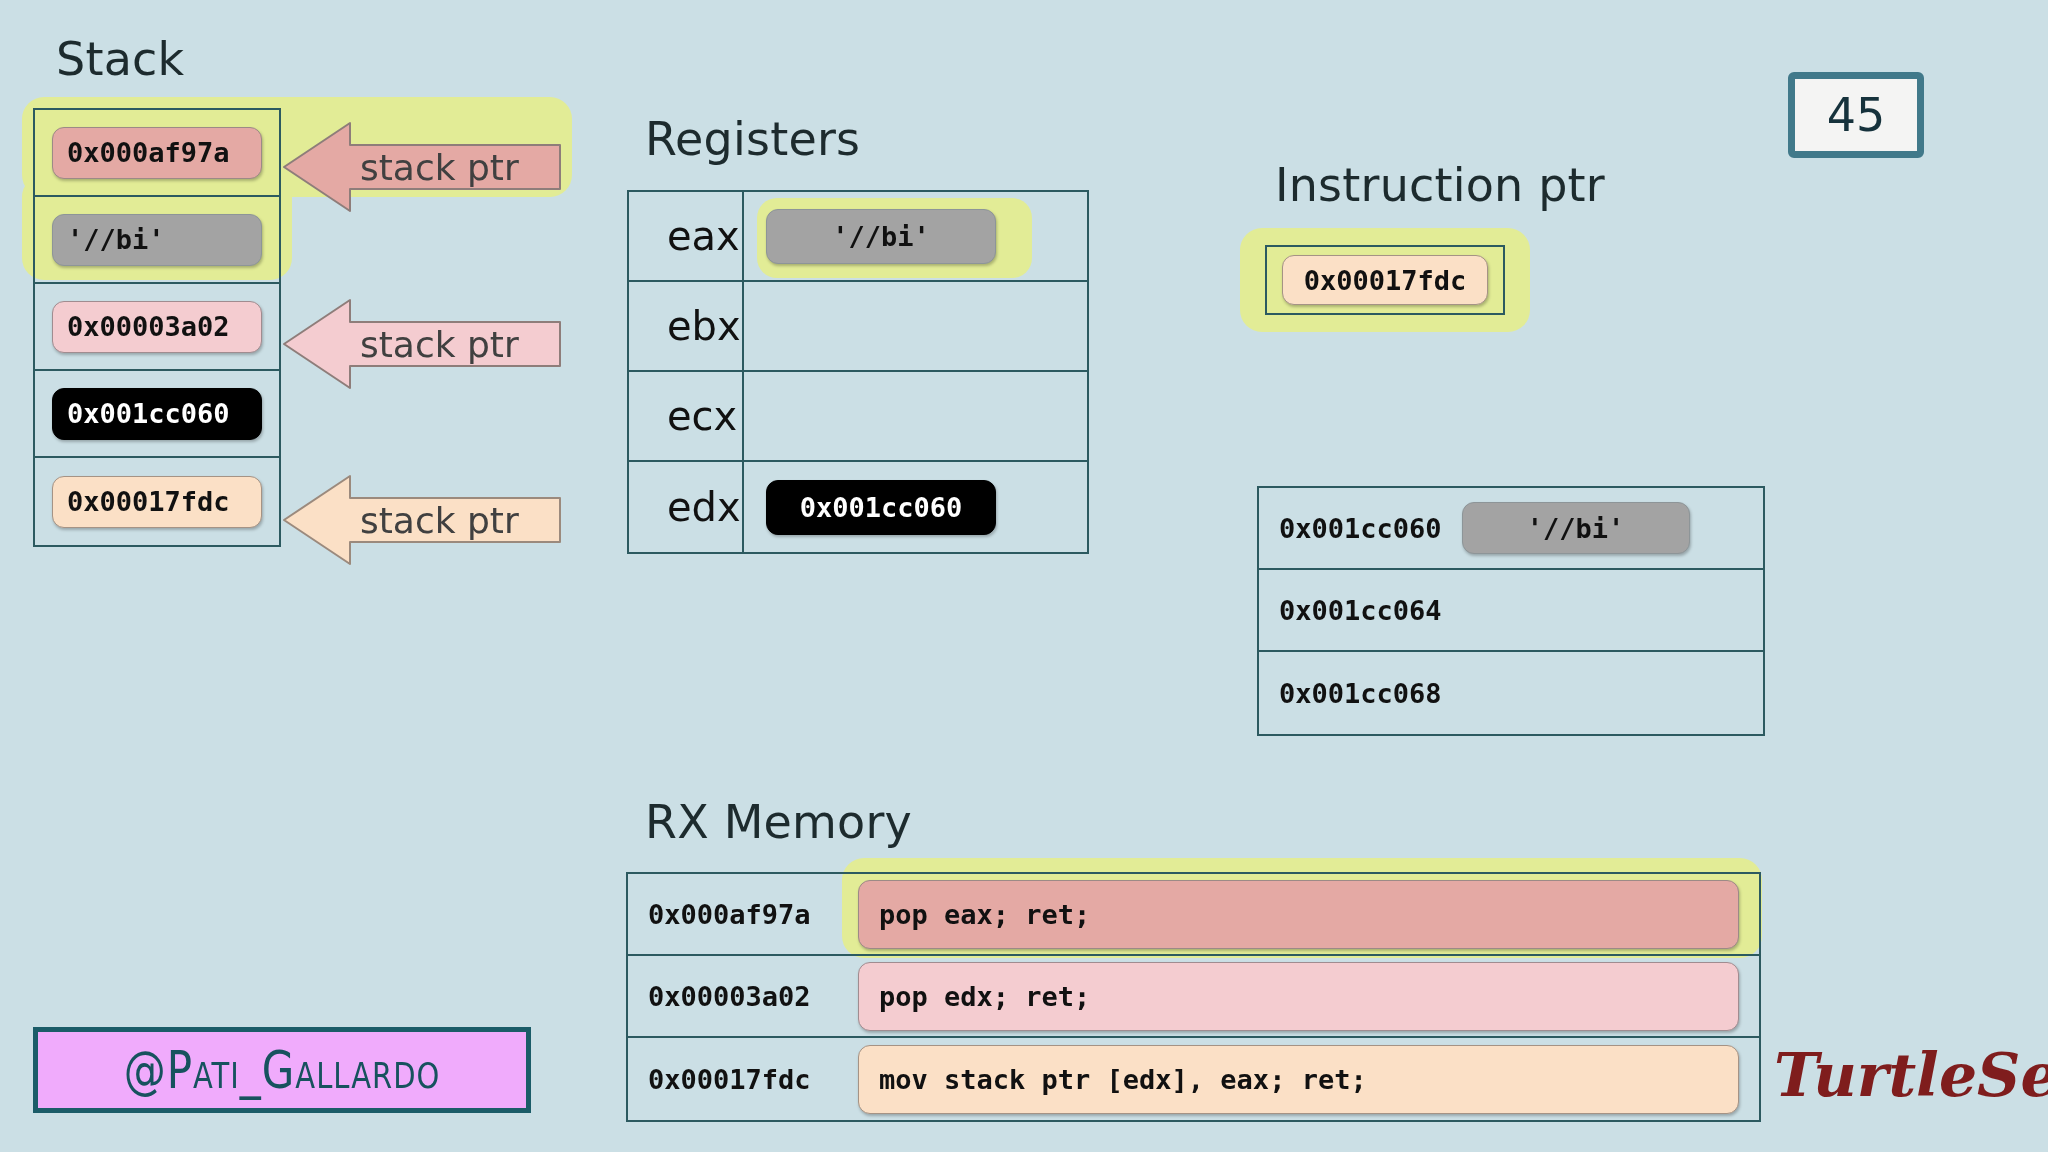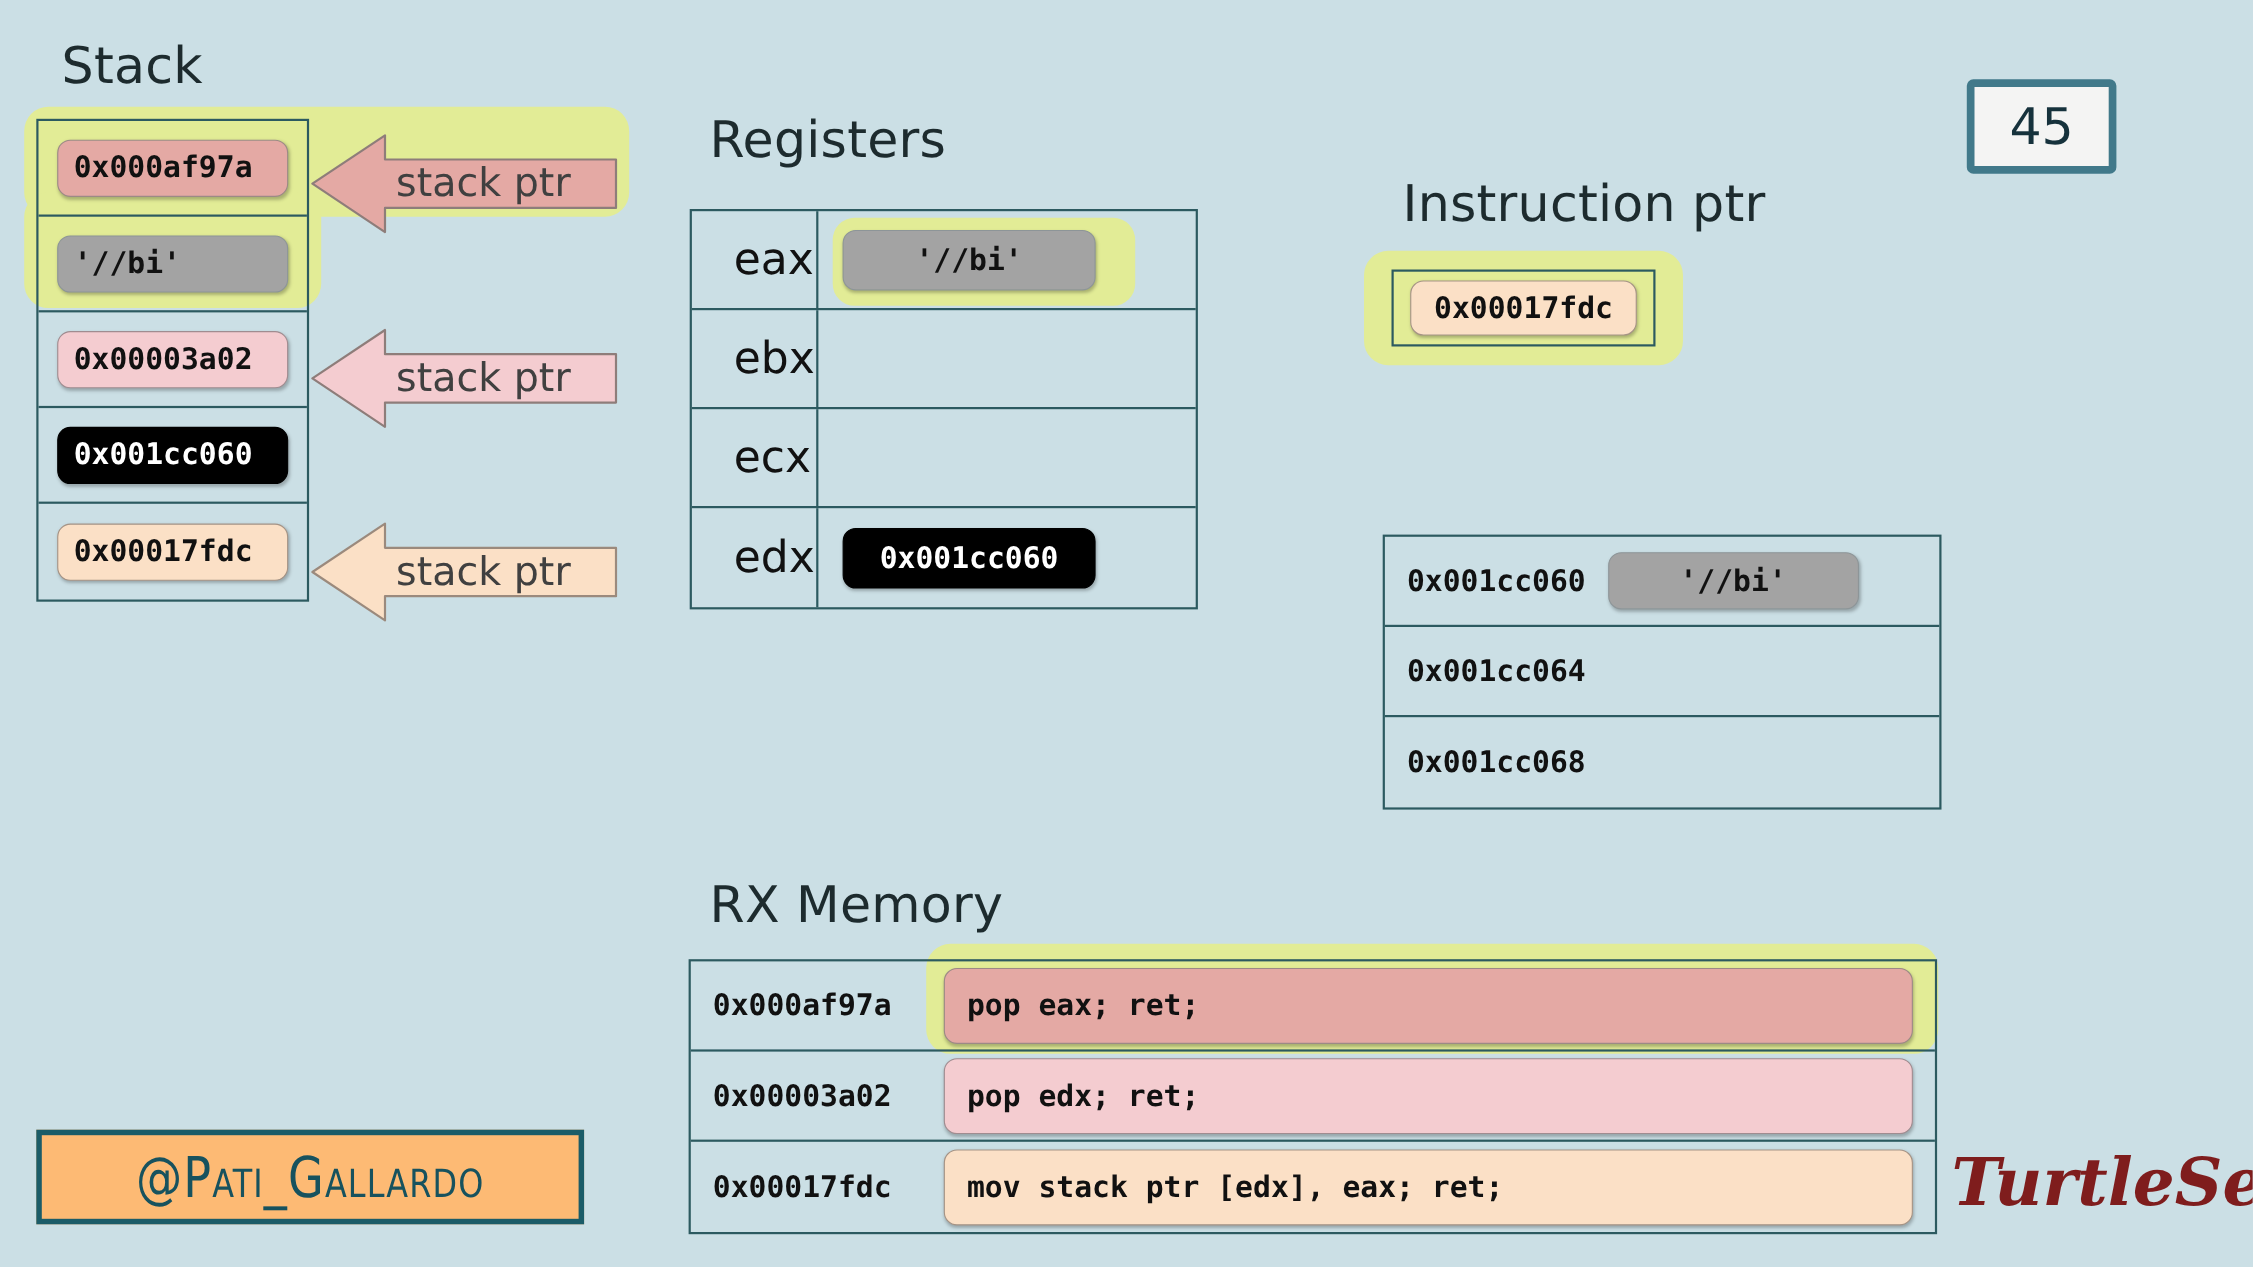--- a/index.html
+++ b/index.html
@@ -92,21 +92,21 @@
     left: 78px;
     top: 50%;
     transform: translateY(-50%);
     font-family: "DejaVu Sans", sans-serif;
     font-size: 36px;
     color: #404040;
     white-space: nowrap;
   }
 
   
-  #registers-title { left: 645px; top: 100px; }
+  #registers-title { left: 645px; top: 112px; }
 
   #registers-table {
     position: absolute;
     left: 627px;
     top: 190px;
     width: 462px;
     border: 2px solid #2c5a60;
     box-sizing: border-box;
     z-index: 3;
   }
@@ -248,21 +248,21 @@
     z-index: 4;
   }
 
   
   #handle-box {
     position: absolute;
     left: 33px;
     top: 1027px;
     width: 498px;
     height: 86px;
-    background: #fdba74;
+    background: #f0abfc;
     border: 5px solid #1b5c68;
     box-sizing: border-box;
     display: flex;
     align-items: center;
     justify-content: center;
     z-index: 4;
   }
   #handle-text {
     font-family: "DejaVu Sans", sans-serif;
     font-size: 42px;

